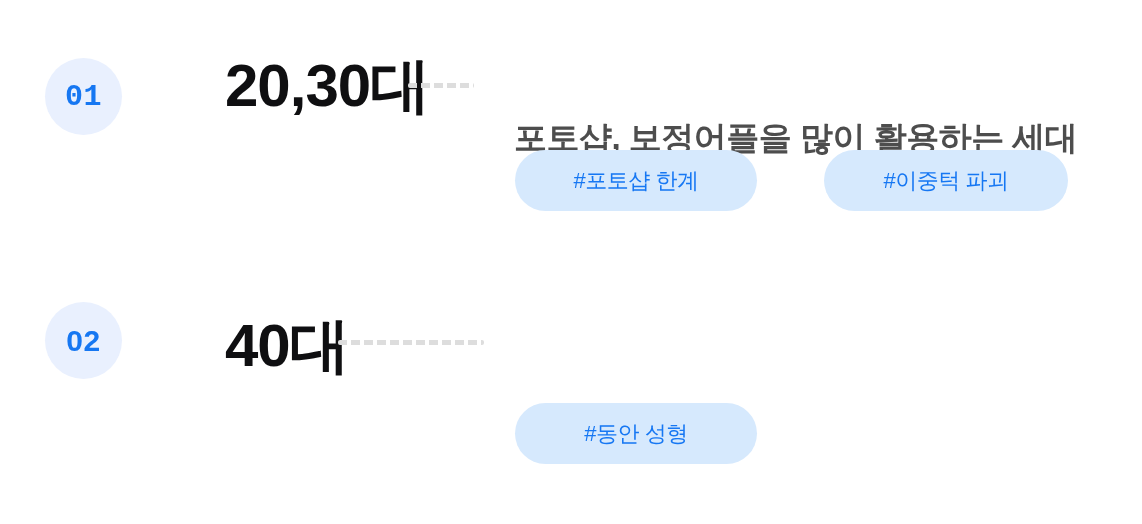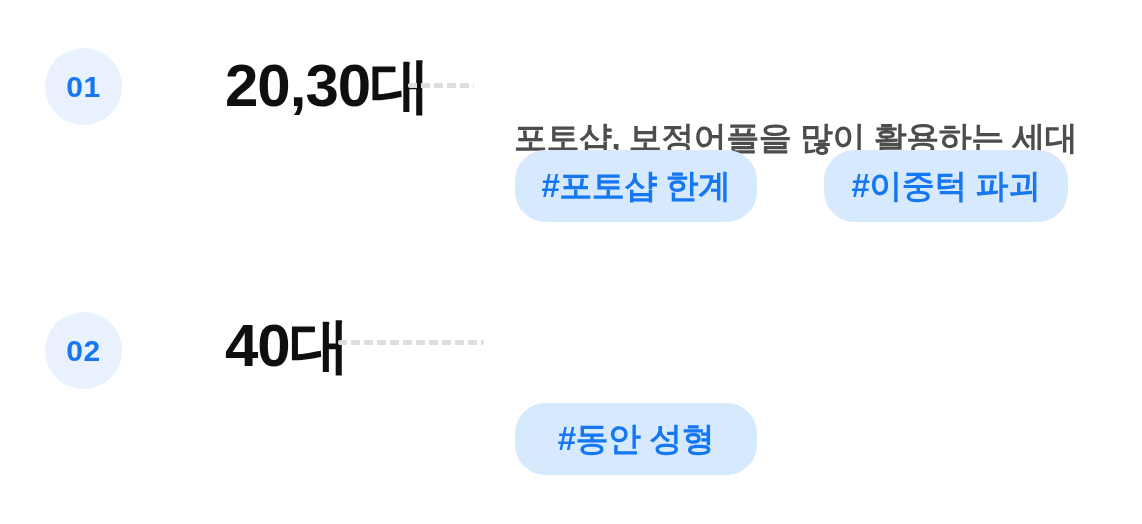--- a/index.html
+++ b/index.html
@@ -25,22 +25,22 @@
     border-radius: 50%;
     background: var(--badge-bg, #E9F0FE);
     color: var(--badge-text, #1677F2);
     font-size: 30px;
     font-weight: 700;
     display: flex;
     align-items: center;
     justify-content: center;
     letter-spacing: 0.5px;
   }
-  .badge.r1 { top: 48px; }
-  .badge.r2 { top: 312px; }
+  .badge.r1 { top: 58px; font-family: Liberation Mono, monospace; }
+  .badge.r2 { top: 302px; }
 
   .title {
     position: absolute;
     left: 225px;
     height: 50px;
     line-height: 50px;
     font-size: 60px;
     font-weight: 800;
     color: var(--title-text, #0F0F11);
     letter-spacing: -1px;
@@ -73,26 +73,26 @@
     color: var(--description-text, #4D4D4D);
     letter-spacing: -0.5px;
     white-space: nowrap;
     margin-top: 48px;
   }
   .desc.r1 { left: 514px; top: 68px; }
   .desc.r2 { left: 504px; top: 323px; }
 
   .chip {
     position: absolute;
-    height: 72px;
+    height: 61px;
     border-radius: 30.5px;
     background: var(--tag-bg, #D6E9FD);
     color: var(--tag-text, #1677F3);
-    font-size: 33px;
-    font-weight: 700;
+    font-size: 22px;
+    font-weight: 400;
     letter-spacing: -0.5px;
     display: flex;
     align-items: center;
     justify-content: center;
     white-space: nowrap;
     box-sizing: border-box;
   }
   .chip.c1 { left: 515px; width: 242px; }
   .chip.c2 { left: 824px; width: 244px; }
   .chip.r1 { top: 150px; }

